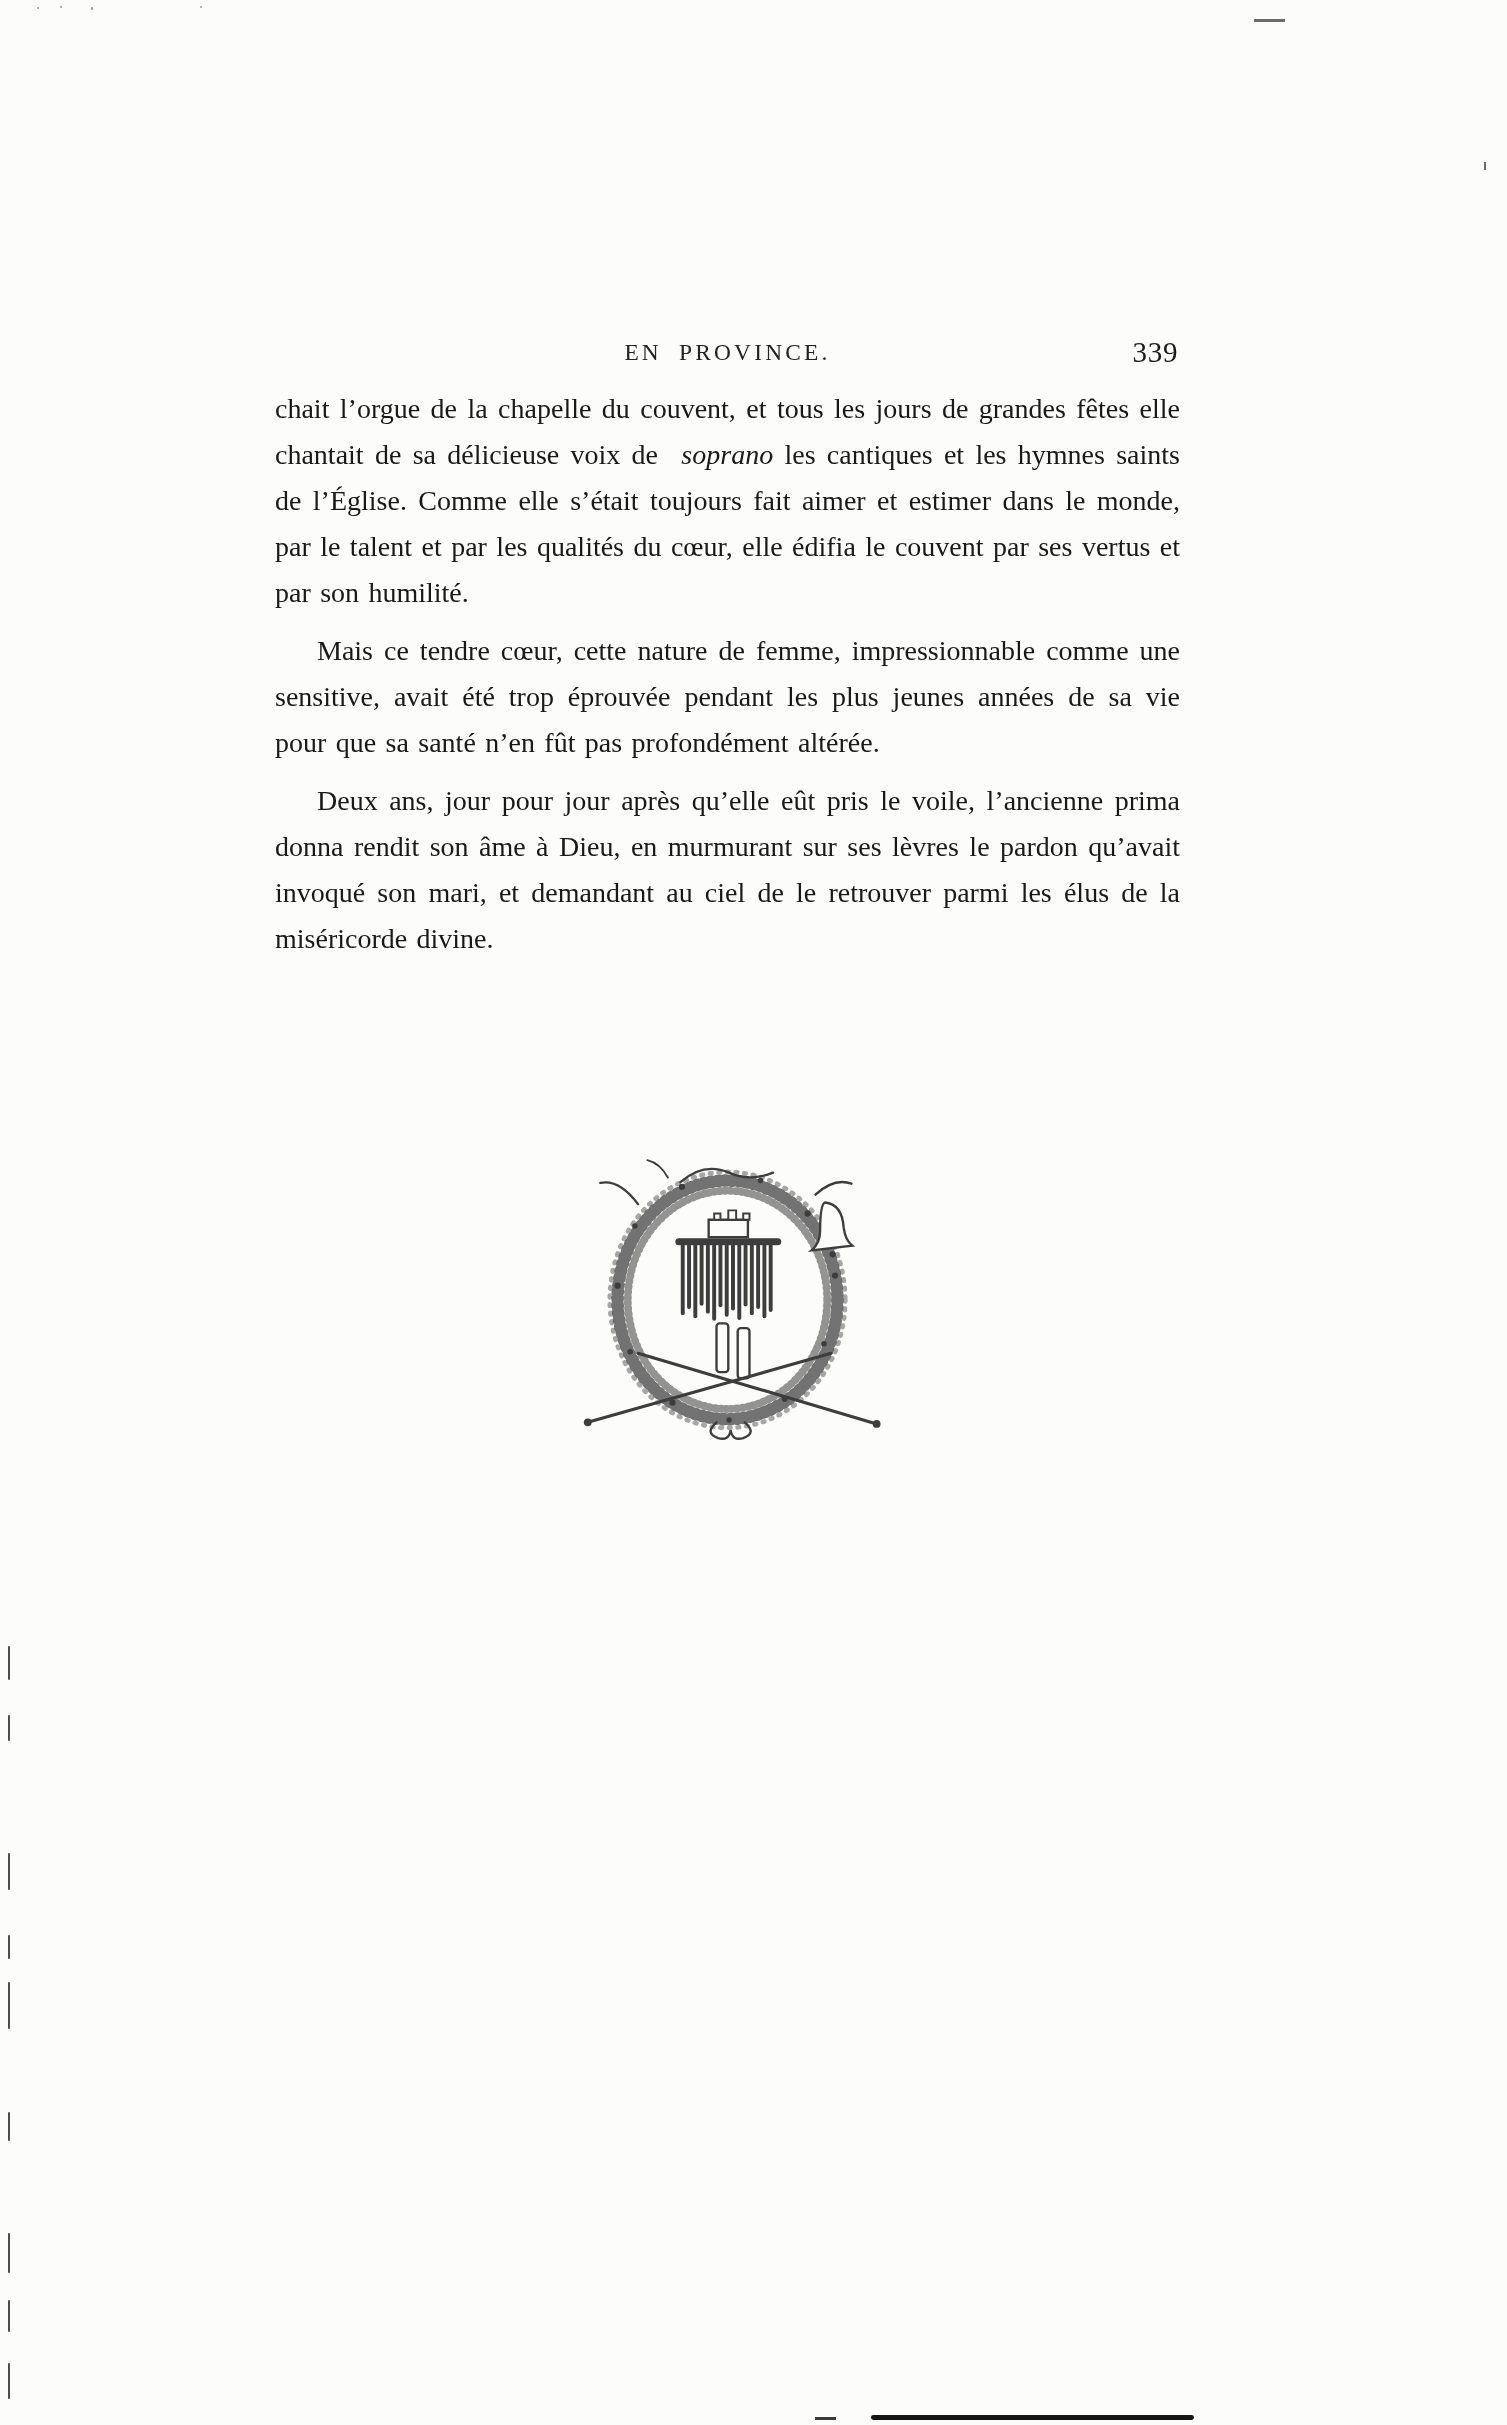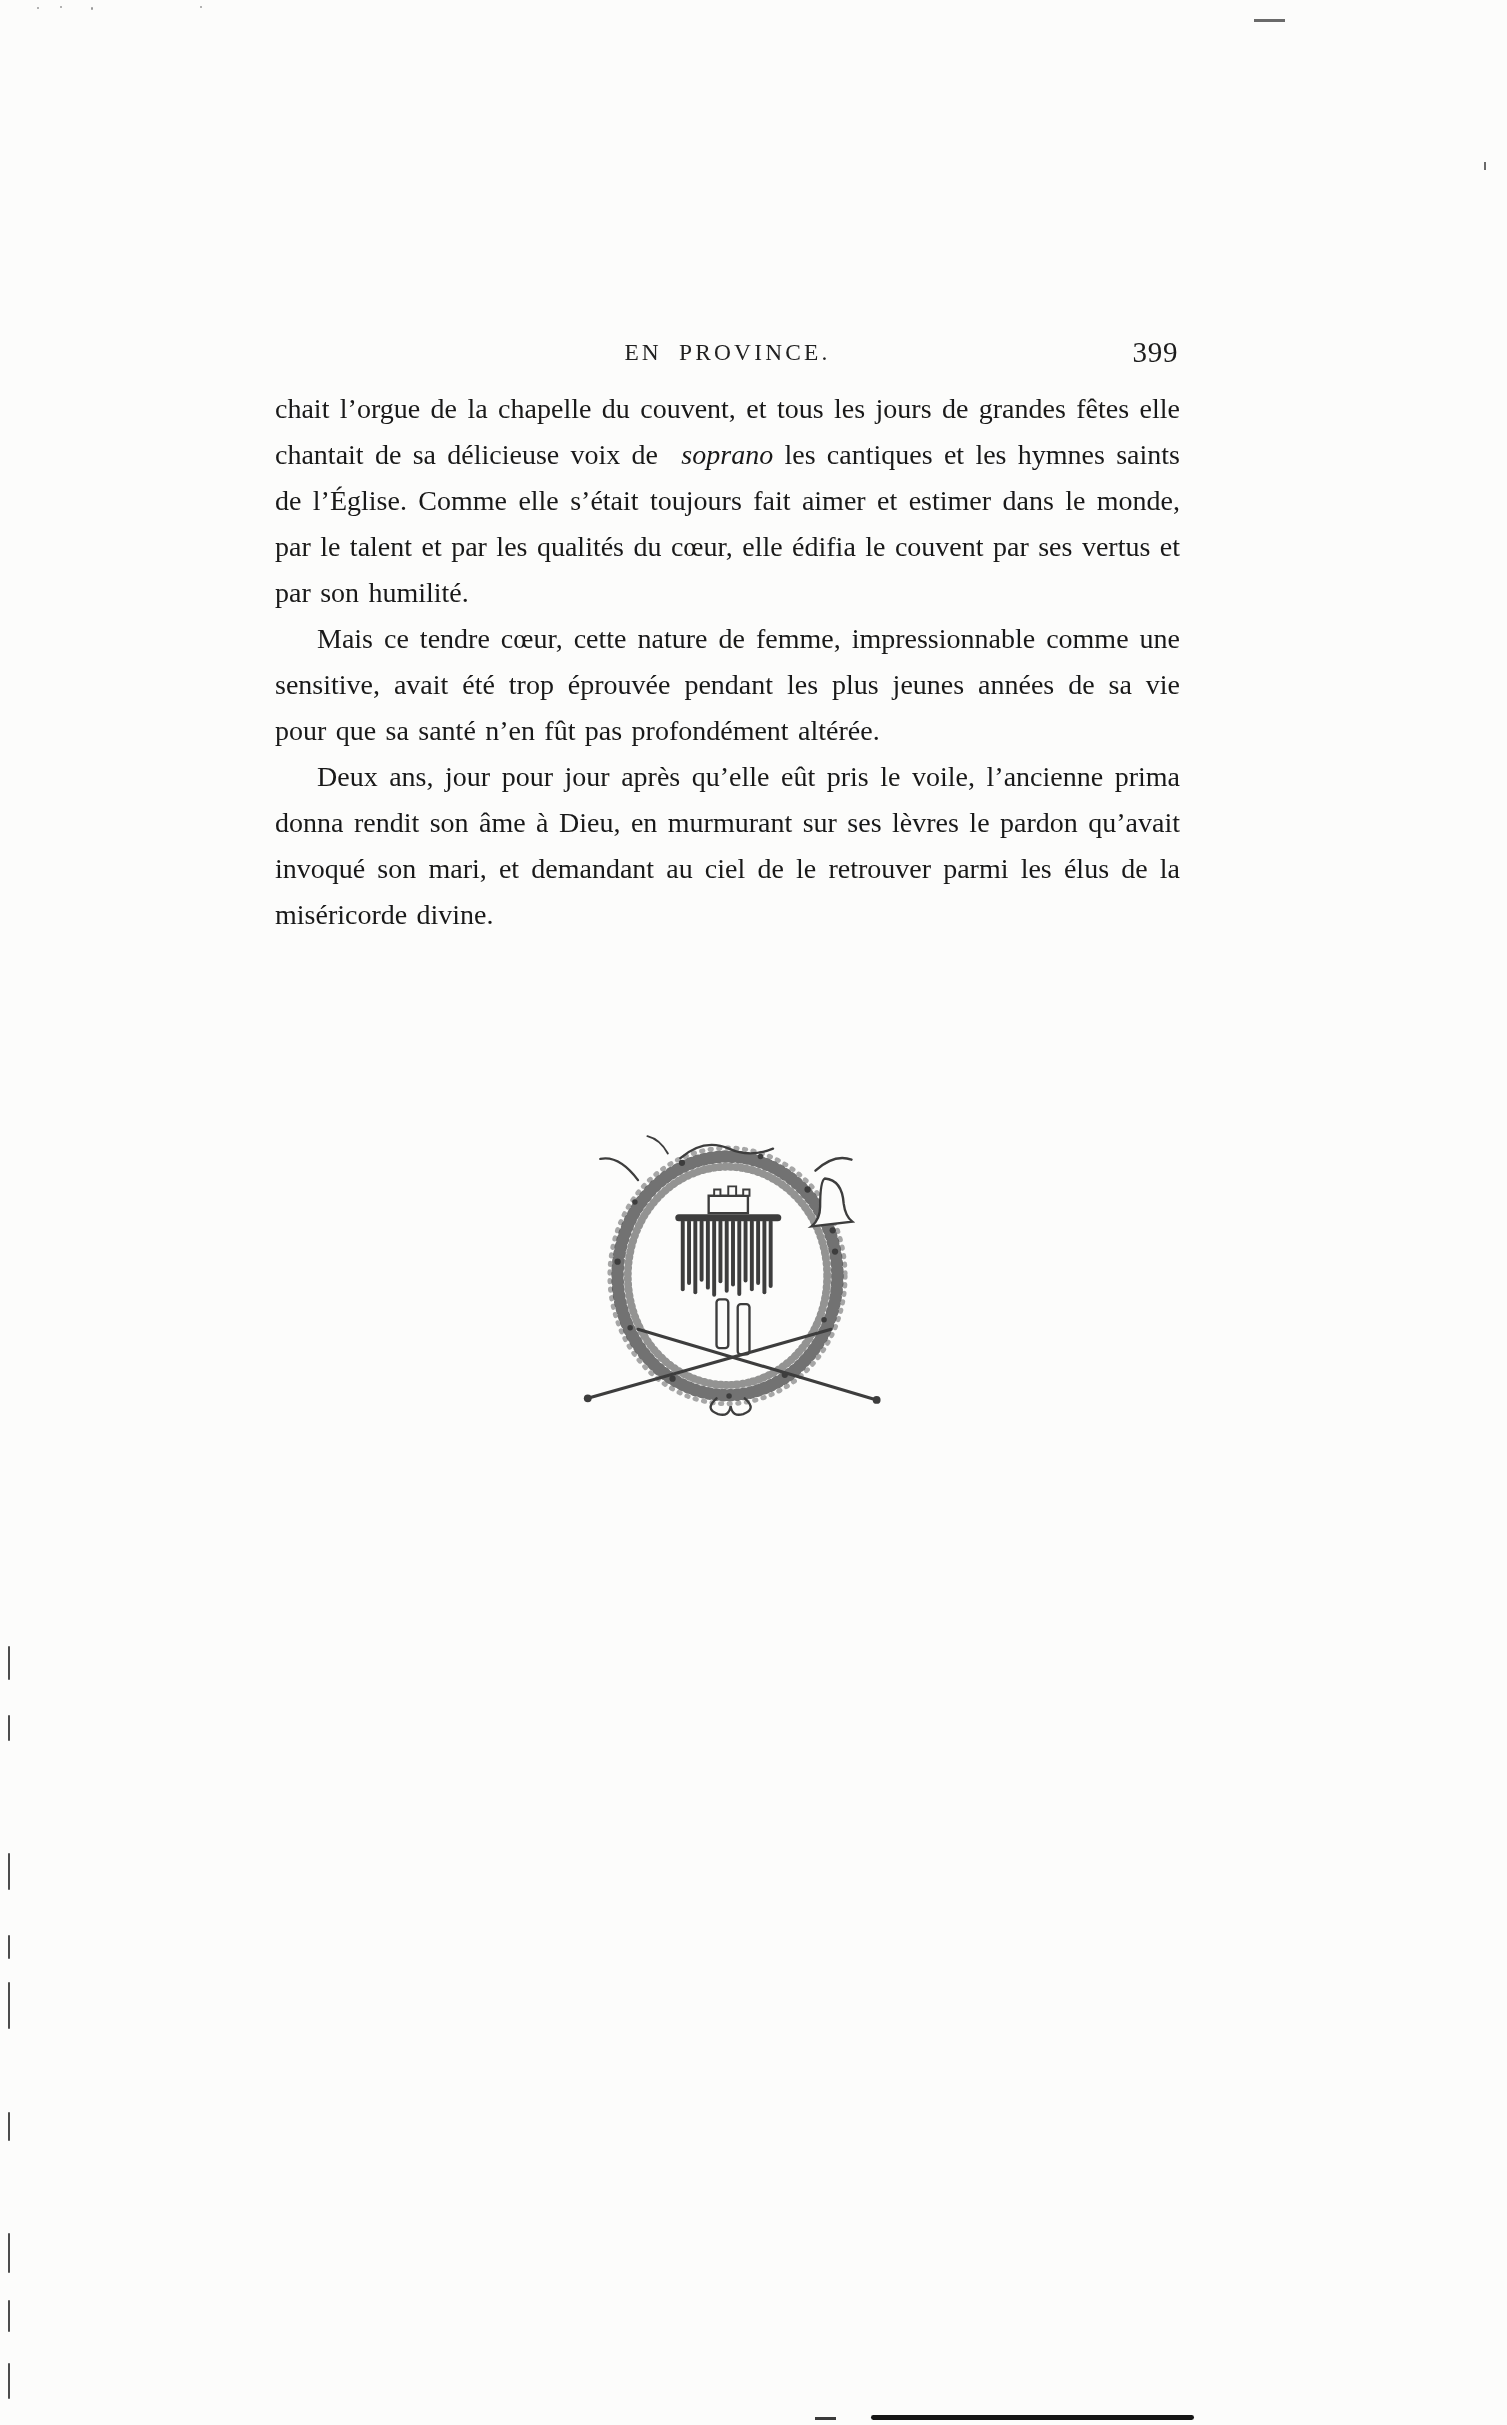--- a/index.html
+++ b/index.html
@@ -21,21 +21,21 @@
   .page-number{
     position:absolute;right:1.6px;top:-3.2px;
     font-size:29px;letter-spacing:0.8px;color:#1c1c1c;
   }
   .textblock{margin-top:4.8px;}
   .para{
     margin:0;text-align:justify;
     font-size:28px;line-height:46px;word-spacing:2.4px;
     color:#191919;
   }
-  .para.indent{text-indent:42px;}
+  .para.indent{text-indent:42px;margin-top:12px;}
   .para .it{font-style:italic;margin-left:12px;}
   .signature{
     margin-top:13px;padding-right:121px;text-align:right;
     font-size:27px;font-variant:small-caps;letter-spacing:1.6px;
     color:#1c1c1c;
   }
   .vignette{
     margin-top:184px;display:flex;justify-content:center;
   }
   
@@ -45,21 +45,21 @@
   .bottom-streak{position:absolute;left:871px;top:2415px;width:323px;height:4.8px;background:#151515;border-radius:2.4px;}
   .bottom-tick{position:absolute;left:815px;top:2417px;width:21px;height:3.2px;background:#3a3a3a;}
 </style>
 </head>
 <body>
 
 <div class="content">
 
   <div class="header">
     <span class="running-title">EN PROVINCE.</span>
-    <span class="page-number">399</span>
+    <span class="page-number">339</span>
   </div>
 
   <div class="textblock">
       <p class="para"><span>chait l’orgue de la chapelle du couvent, et tous les jours de grandes fêtes elle chantait de sa délicieuse voix de </span><span class="it">soprano</span><span> les cantiques et les hymnes saints de l’Église. Comme elle s’était toujours fait aimer et estimer dans le monde, par le talent et par les qualités du cœur, elle édifia le couvent par ses vertus et par son humilité.</span></p>
       <p class="para indent"><span>Mais ce tendre cœur, cette nature de femme, impressionnable comme une sensitive, avait été trop éprouvée pendant les plus jeunes années de sa vie pour que sa santé n’en fût pas profondément altérée.</span></p>
       <p class="para indent"><span>Deux ans, jour pour jour après qu’elle eût pris le voile, l’ancienne prima donna rendit son âme à Dieu, en murmurant sur ses lèvres le pardon qu’avait invoqué son mari, et demandant au ciel de le retrouver parmi les élus de la miséricorde divine.</span></p>
     </div>
 
 
   <div class="vignette">

